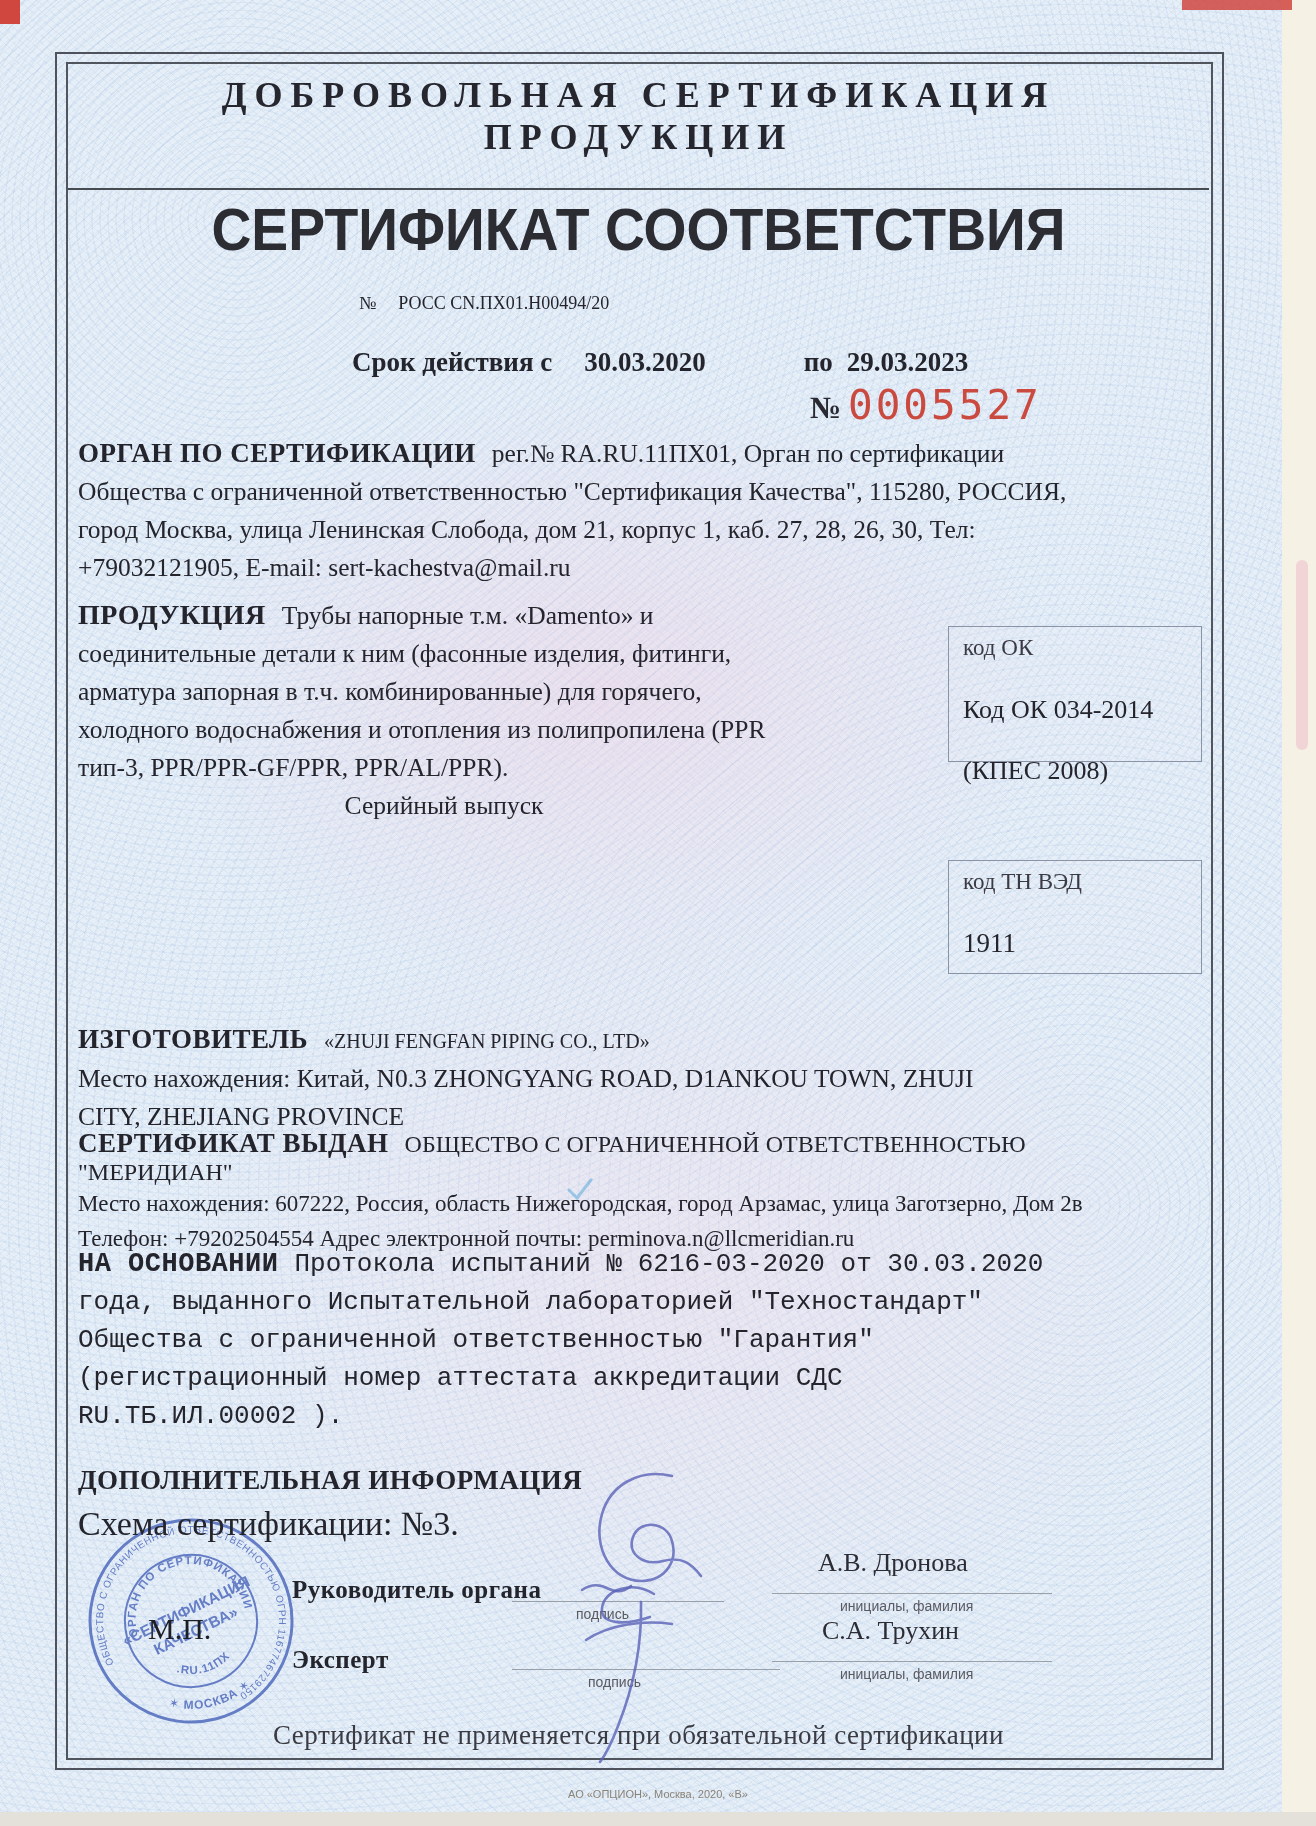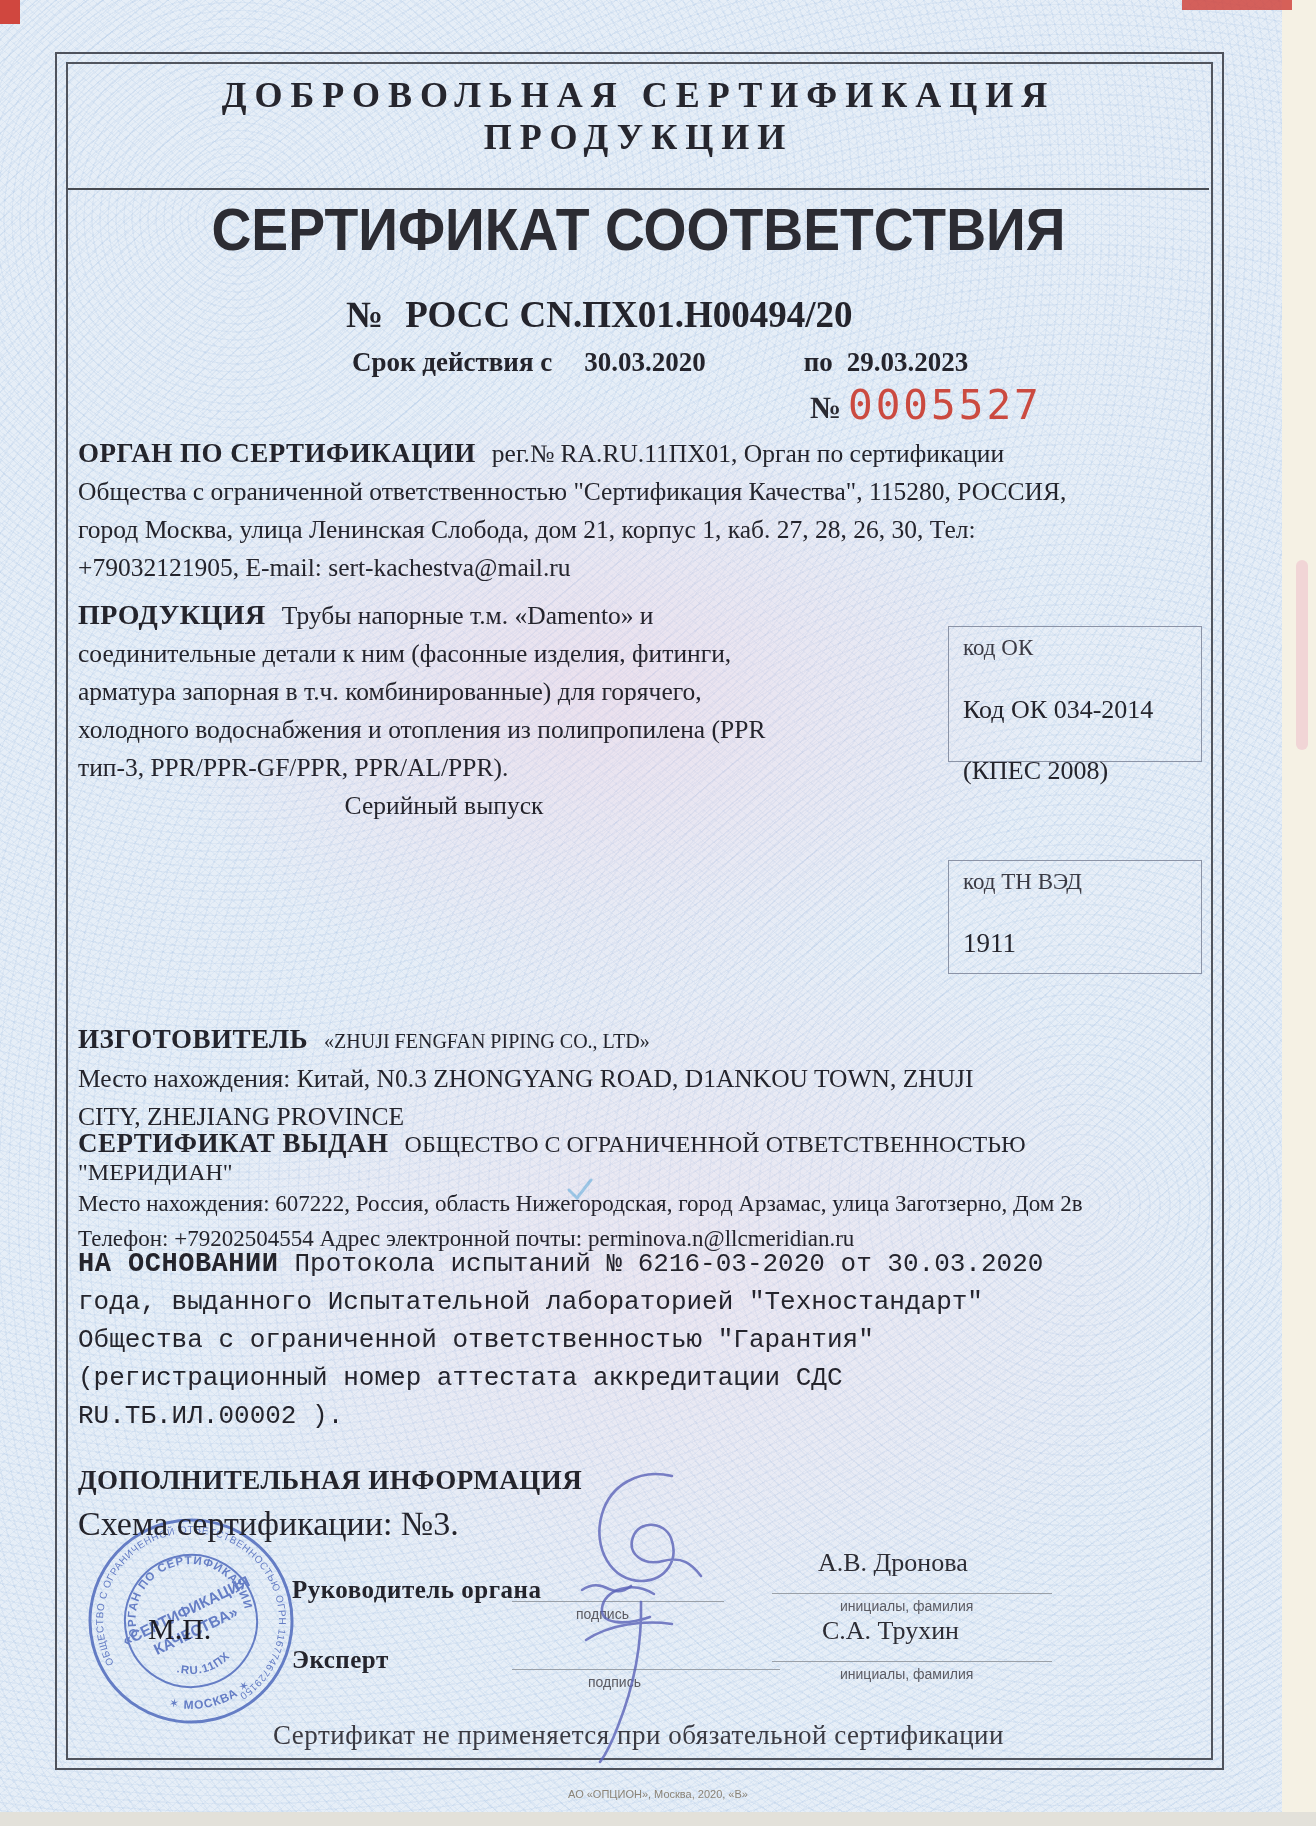--- a/index.html
+++ b/index.html
@@ -22,21 +22,21 @@
   .corner-red{left:0;top:0;width:20px;height:24px;background:#d0473f;}
   .top-streak{left:1182px;top:0;width:110px;height:10px;background:rgba(208,71,63,.85);}
   .bottom-strip{left:0;bottom:0;width:1316px;height:14px;background:#e3e1da;}
   
   .frame-outer{left:55px;top:52px;width:1165px;height:1714px;border:2px solid #4e525c;}
   .frame-inner{left:66px;top:62px;width:1143px;height:1694px;border:2px solid #51555e;}
   .header-sep{left:68px;top:188px;width:1141px;border-top:2px solid #474b52;}
   
   .doc-header{left:66px;top:74px;width:1145px;text-align:center;font-size:36px;font-weight:bold;letter-spacing:8px;color:#26262e;}
   .doc-title{left:66px;top:196px;width:1145px;text-align:center;font-family:"Liberation Sans","DejaVu Sans",sans-serif;font-size:57px;font-weight:bold;color:#2c2c33;transform:scaleX(.97) scaleY(1.04);}
-  .reg-line{left:346px;top:293px;font-size:37px;font-weight:bold;}
+  .reg-line{left:359px;top:293px;font-size:18px;font-weight:normal;}
   .reg-line .num{margin-left:22px;}
   .validity{left:352px;top:347px;font-size:27px;font-weight:bold;white-space:nowrap;}
   .validity .from{margin-left:32px;}
   .validity .po{margin-left:98px;}
   .validity .to{margin-left:14px;}
   .blank-no-sign{left:810px;top:390px;font-size:31px;font-weight:bold;color:#2a2a32;}
   .blank-no-digits{left:848px;top:381px;font-family:"DejaVu Sans Mono",monospace;font-size:41px;letter-spacing:3px;color:#cb4a40;}
   
   .para{line-height:38px;font-size:25.5px;}
   .lbl{font-weight:bold;font-size:27px;letter-spacing:.5px;margin-right:16px;}

